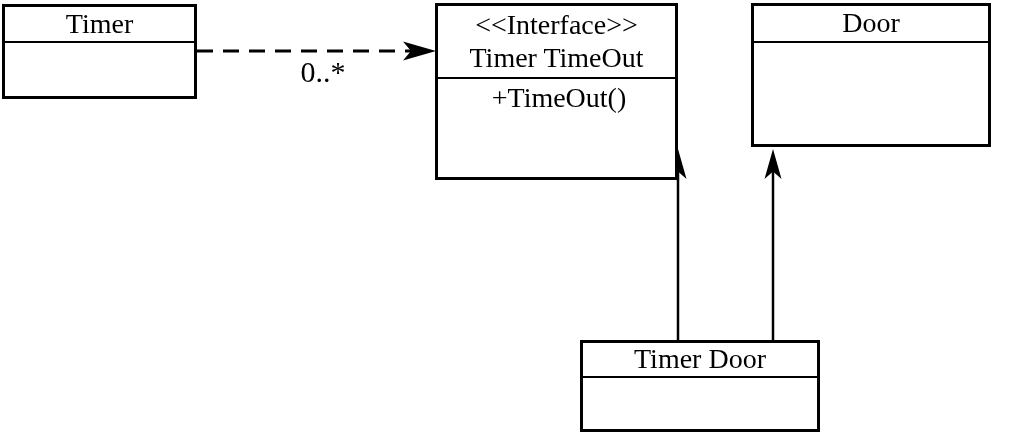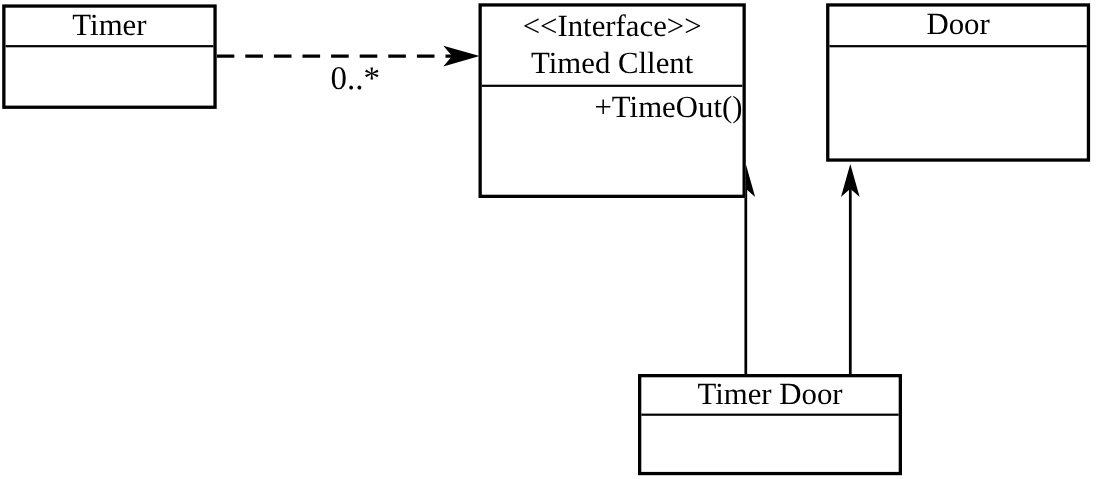--- a/index.html
+++ b/index.html
@@ -40,21 +40,21 @@
     box-sizing: border-box;
     font-size: 28px;
   }
   
   #box-timer { left: 2px; top: 4px; width: 195px; height: 95px; }
   #box-timer .title { height: 36px; line-height: 33px; }
   
   #box-timerclient { left: 435px; top: 3px; width: 243px; height: 177px; }
   #box-timerclient .title { height: 73px; padding-top: 2px; }
   #box-timerclient .title .line { display: block; font-size: 28px; line-height: 33px; }
-  #box-timerclient .body { padding: 4px 0 0 5px; text-align: right; line-height: 30px; }
+  #box-timerclient .body { padding: 4px 0 0 5px; text-align: center; line-height: 30px; }
   
   #box-door { left: 751px; top: 3px; width: 240px; height: 144px; }
   #box-door .title { height: 37px; line-height: 34px; }
   
   #box-timeddoor { left: 580px; top: 340px; width: 240px; height: 92px; }
   #box-timeddoor .title { height: 35px; line-height: 32px; }
   
   #mult-label {
     position: absolute;
     left: 283px;
@@ -89,21 +89,21 @@
   </svg>
 
   <div class="cbox" id="box-timer">
     <div class="title">Timer</div>
     <div class="body"></div>
   </div>
 
   <div class="cbox" id="box-timerclient">
     <div class="title">
       <span class="line">&lt;&lt;Interface&gt;&gt;</span>
-      <span class="line">Timed Cllent</span>
+      <span class="line">Timer TimeOut</span>
     </div>
     <div class="body">
       <span>+TimeOut()</span>
     </div>
   </div>
 
   <div class="cbox" id="box-door">
     <div class="title">Door</div>
     <div class="body"></div>
   </div>

